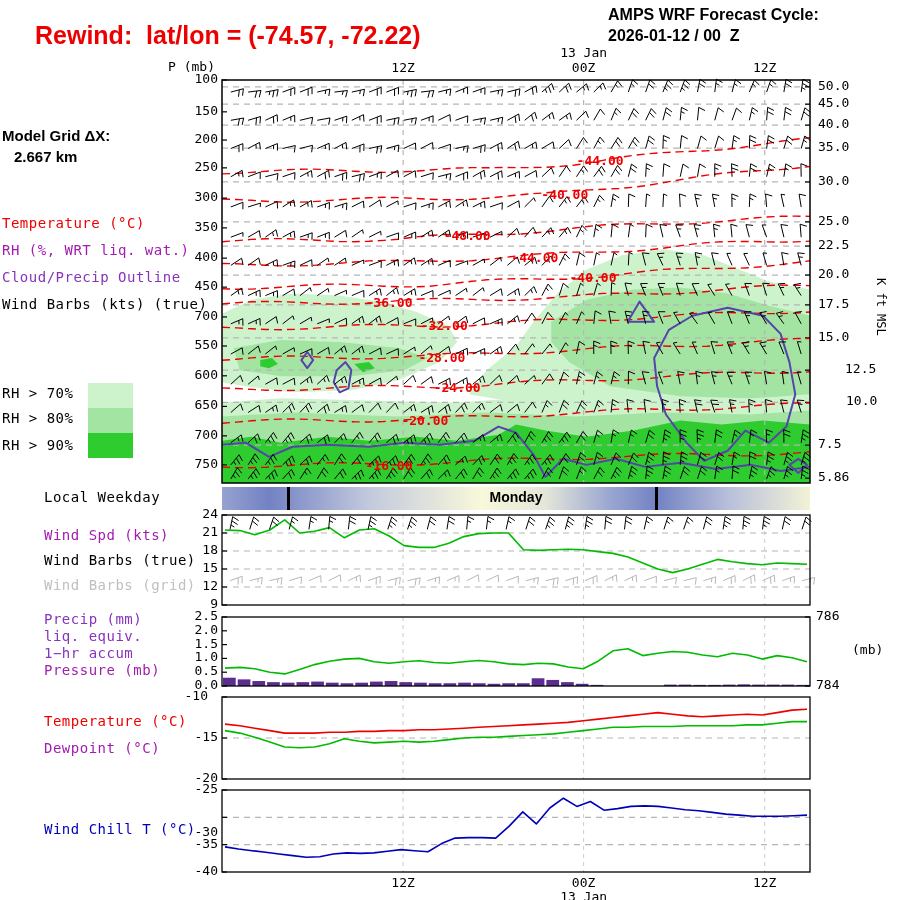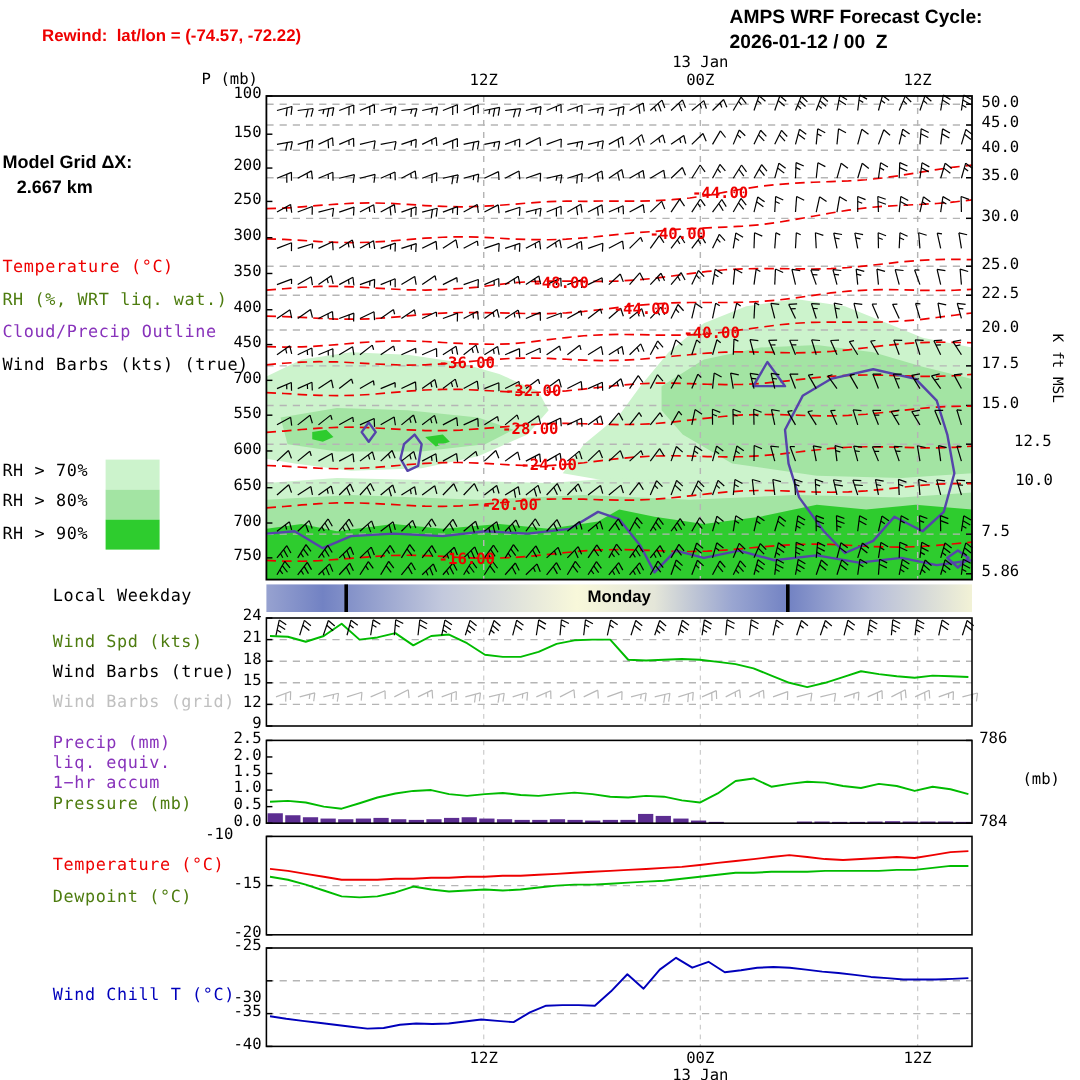--- a/index.html
+++ b/index.html
@@ -1,25 +1,25 @@
 <!DOCTYPE html>
 <html><head>
 <meta charset="utf-8">
 <style>
   html,body{margin:0;padding:0;background:#ffffff;}
   .page{position:relative;width:900px;height:900px;background:#fff;overflow:hidden;
         font-family:"DejaVu Sans Mono",monospace;}
   svg{position:absolute;left:0;top:0;}
   .t{position:absolute;white-space:pre;color:#000;font-family:"DejaVu Sans Mono",monospace;
      font-size:13px;line-height:1.1;}
-  .title-red{font-family:"Liberation Sans",sans-serif;font-weight:bold;font-size:14px;color:#ee0000;}
+  .title-red{font-family:"Liberation Sans",sans-serif;font-weight:bold;font-size:25px;color:#ee0000;}
   .title-blk{font-family:"Liberation Sans",sans-serif;font-weight:bold;font-size:16px;color:#000;}
   .grid-lbl{font-family:"Liberation Sans",sans-serif;font-weight:bold;font-size:15px;color:#000;}
   .leg{font-size:14px;letter-spacing:.5px;}
-  .red{color:#ee0000;} .grn{color:#4d7c0f;} .pur{color:#8833bb;} .blu{color:#0000bb;}
+  .red{color:#ee0000;} .grn{color:#a21caf;} .pur{color:#8833bb;} .blu{color:#0000bb;}
   .gry{color:#c0c0c0;} .blk{color:#000;}
   .vert{writing-mode:vertical-rl;}
   .daybar{position:absolute;}
   .daytick{position:absolute;width:3px;background:#000;}
   .monday{position:absolute;width:100%;text-align:center;font-family:"Liberation Sans",sans-serif;
           font-weight:bold;font-size:14px;color:#000;top:2px;}
   .sw{position:absolute;width:45px;height:25px;}
 </style>
 </head>
 <body>
@@ -1845,21 +1845,21 @@
       <div class="t blk" style="top: 579px; left: 158px; width: 60px; text-align: right;">12</div>
       <div class="t blk" style="top: 597px; left: 158px; width: 60px; text-align: right;">9</div>
       <div class="t blk" style="top: 609px; left: 158px; width: 60px; text-align: right;">2.5</div>
       <div class="t blk" style="top: 622.8px; left: 158px; width: 60px; text-align: right;">2.0</div>
       <div class="t blk" style="top: 636.6px; left: 158px; width: 60px; text-align: right;">1.5</div>
       <div class="t blk" style="top: 650.4px; left: 158px; width: 60px; text-align: right;">1.0</div>
       <div class="t blk" style="top: 664.2px; left: 158px; width: 60px; text-align: right;">0.5</div>
       <div class="t blk" style="top: 678px; left: 158px; width: 60px; text-align: right;">0.0</div>
       <div class="t blk" style="top: 609px; left: 816px;">786</div>
       <div class="t blk" style="top: 678px; left: 816px;">784</div>
-      <div class="t blk" style="top: 689px; left: 171px; width: 60px; ">-10</div>
+      <div class="t blk" style="top: 689px; left: 148px; width: 60px; text-align: right;">-10</div>
       <div class="t blk" style="top: 730px; left: 158px; width: 60px; text-align: right;">-15</div>
       <div class="t blk" style="top: 771px; left: 158px; width: 60px; text-align: right;">-20</div>
       <div class="t blk" style="top: 782px; left: 158px; width: 60px; text-align: right;">-25</div>
       <div class="t blk" style="top: 809.333px; left: 158px; width: 60px; text-align: right; margin-top: 16px;">-30</div>
       <div class="t blk" style="top: 836.667px; left: 158px; width: 60px; text-align: right;">-35</div>
       <div class="t blk" style="top: 864px; left: 158px; width: 60px; text-align: right;">-40</div>
       <div class="t blk" style="top: 876px; left: 363.104px; width: 80px; text-align: center;">12Z</div>
       <div class="t blk" style="top: 876px; left: 543.62px; width: 80px; text-align: center;">00Z</div>
       <div class="t blk" style="top: 890px; left: 543.62px; width: 80px; text-align: center;">13 Jan</div>
       <div class="t blk" style="top: 876px; left: 724.724px; width: 80px; text-align: center;">12Z</div>

